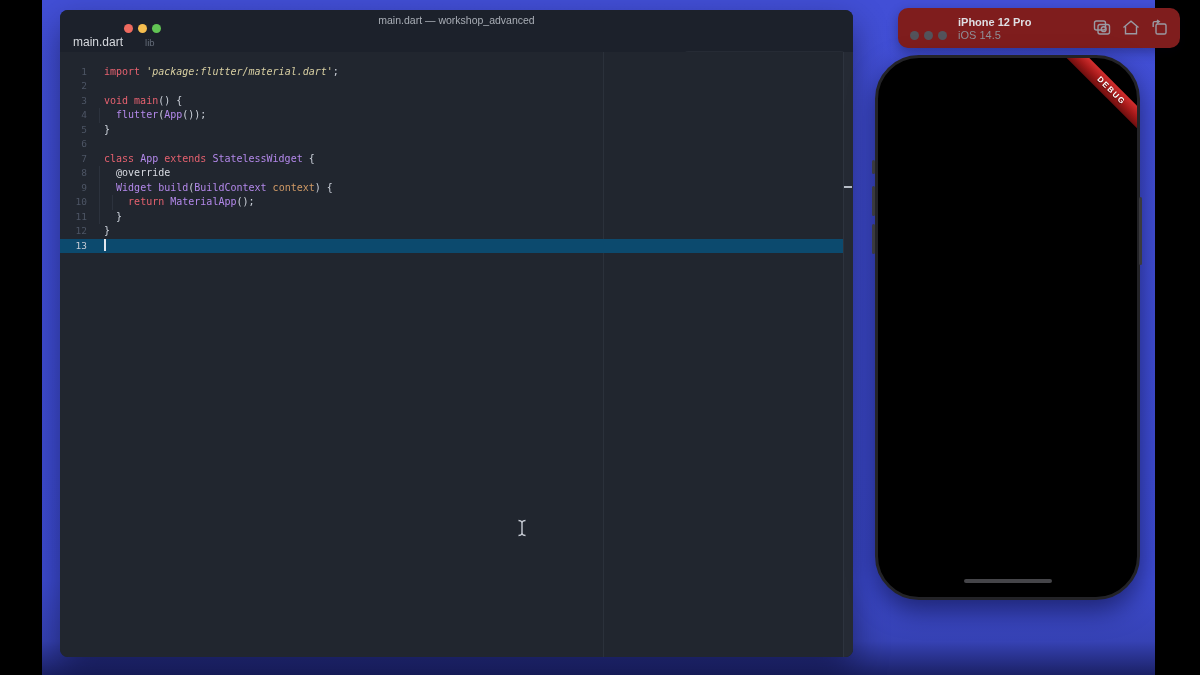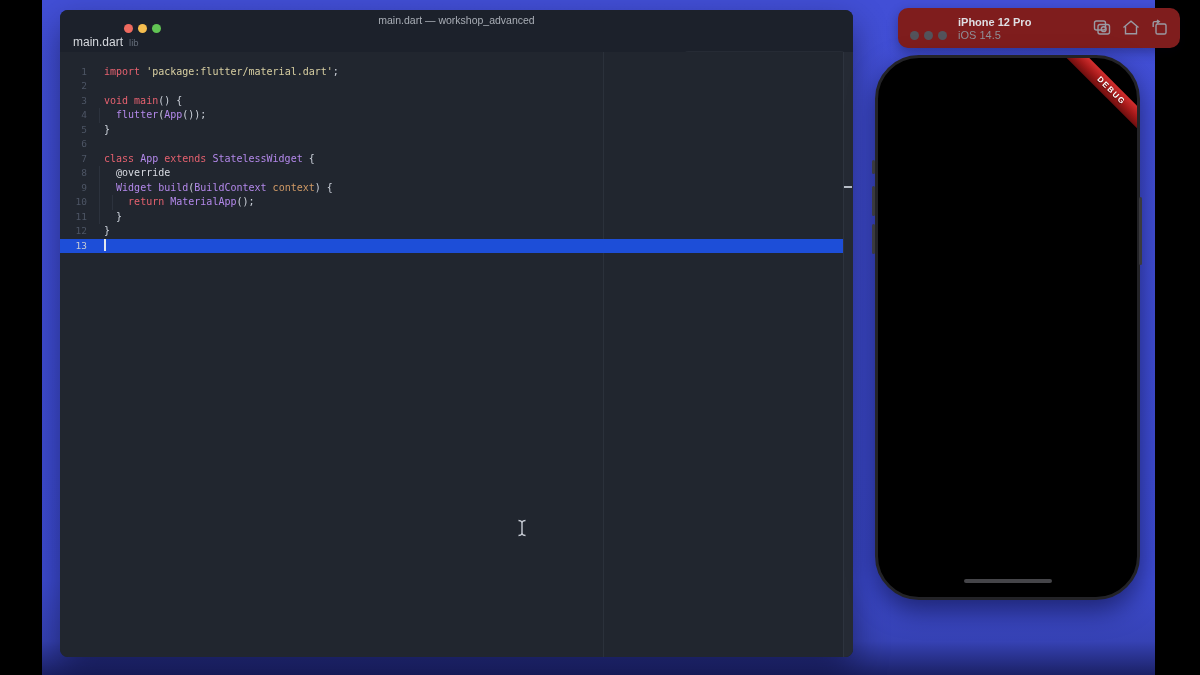--- a/index.html
+++ b/index.html
@@ -18,21 +18,21 @@
   .titlebar { position:absolute; left:0; top:0; width:100%; height:20px; }
   .traffic { position:absolute; top:14px; width:9px; height:9px; border-radius:50%; }
   .t-red { left:64px; background:#ee6a5f; }
   .t-yellow { left:78px; background:#f5bd4f; }
   .t-green { left:92px; background:#61c454; }
   .win-title { position:absolute; left:0; right:0; top:0; height:20px; line-height:21px;
     text-align:center; font-size:10.5px; color:#a9aeb6; }
   .tabrow { position:absolute; left:0; top:20px; width:100%; height:22px; }
   .tab { position:absolute; left:13px; top:0; height:22px; line-height:22px; cursor:default; }
   .tab-file { font-size:12px; color:#d6d9de; }
-  .tab-dir { font-size:9.5px; color:#646c79; margin-left:6px; }
+  .tab-dir { font-size:9.5px; color:#646c79; margin-left:22px; }
 
   
   .dbg-toolbar { position:absolute; left:624px; top:21px; width:161px; height:19px;
     background:#262b35; border-radius:4px; display:flex; align-items:center; justify-content:space-around; }
   .tb-icon { display:inline-block; width:16px; text-align:center; font-size:11px; line-height:17px; }
   .i-grip { color:#5c6573; font-size:10px; }
   .i-pause { color:#4e9bef; font-weight:bold; letter-spacing:1px; }
   .i-dim { color:#545c69; }
   .i-bolt { color:#f0a13e; font-size:12px; }
   .i-restart { color:#43a85c; font-weight:bold; font-size:12px; }
@@ -46,31 +46,31 @@
   
   .editor-body { position:absolute; left:0; top:42px; width:100%; height:605px; background:#21262f; }
   .ruler { position:absolute; left:543px; top:0; bottom:0; width:1px; background:#2b313b; }
   .minimap { position:absolute; right:0; top:0; bottom:0; width:10px; background:#252a34;
     border-left:1px solid #2d333e; }
   .scroll-dash { position:absolute; right:1px; top:134px; width:8px; height:2px; background:#b7bdc7; }
 
   .code-lines { position:absolute; left:0; top:12.5px; width:783px;
     font-family:"DejaVu Sans Mono", monospace; font-size:10px; }
   .code-line { position:relative; height:14.5px; line-height:14.5px; display:flex; white-space:pre; }
-  .code-line.current { background:#1d4ed8; }
+  .code-line.current { background:#0c4a6e; }
   .gutter { display:inline-block; width:35px; text-align:right; padding-right:8px;
     font-size:9.5px; color:#4d5565; flex:0 0 auto; }
   .current .gutter { color:#c7ccd6; }
   .code-text { position:relative; display:inline-block; padding-left:9px; }
   .guide { position:absolute; top:0; bottom:0; width:1px; background:#2c323d; }
   .caret { display:inline-block; width:1.5px; height:12px; background:#e3e7ee;
     vertical-align:middle; margin-top:-2px; }
   .tok-kw { color:#e5616f; }
   .tok-type { color:#b388ea; }
-  .tok-str { color:#d8cfa2; }
+  .tok-str { color:#d8cfa2;font-style:italic; }
   .tok-param { color:#d19a66; }
   .tok-pl { color:#ccd1da; }
   .tok-attr { color:#d8dbe2;margin-top:20px; }
 
   
   .sim-toolbar { position:absolute; left:898px; top:8px; width:282px; height:40px;
     background:#7f1d1d; border-radius:10px; box-shadow:0 4px 12px rgba(0,0,20,.3); }
   .sim-dot { position:absolute; top:23px; width:9px; height:9px; border-radius:50%; background:#53535b; }
   .sd1 { left:12px; } .sd2 { left:26px; } .sd3 { left:40px; }
   .sim-title { position:absolute; left:60px; top:8px; font-size:11px; font-weight:bold; color:#dfdfe3; }

